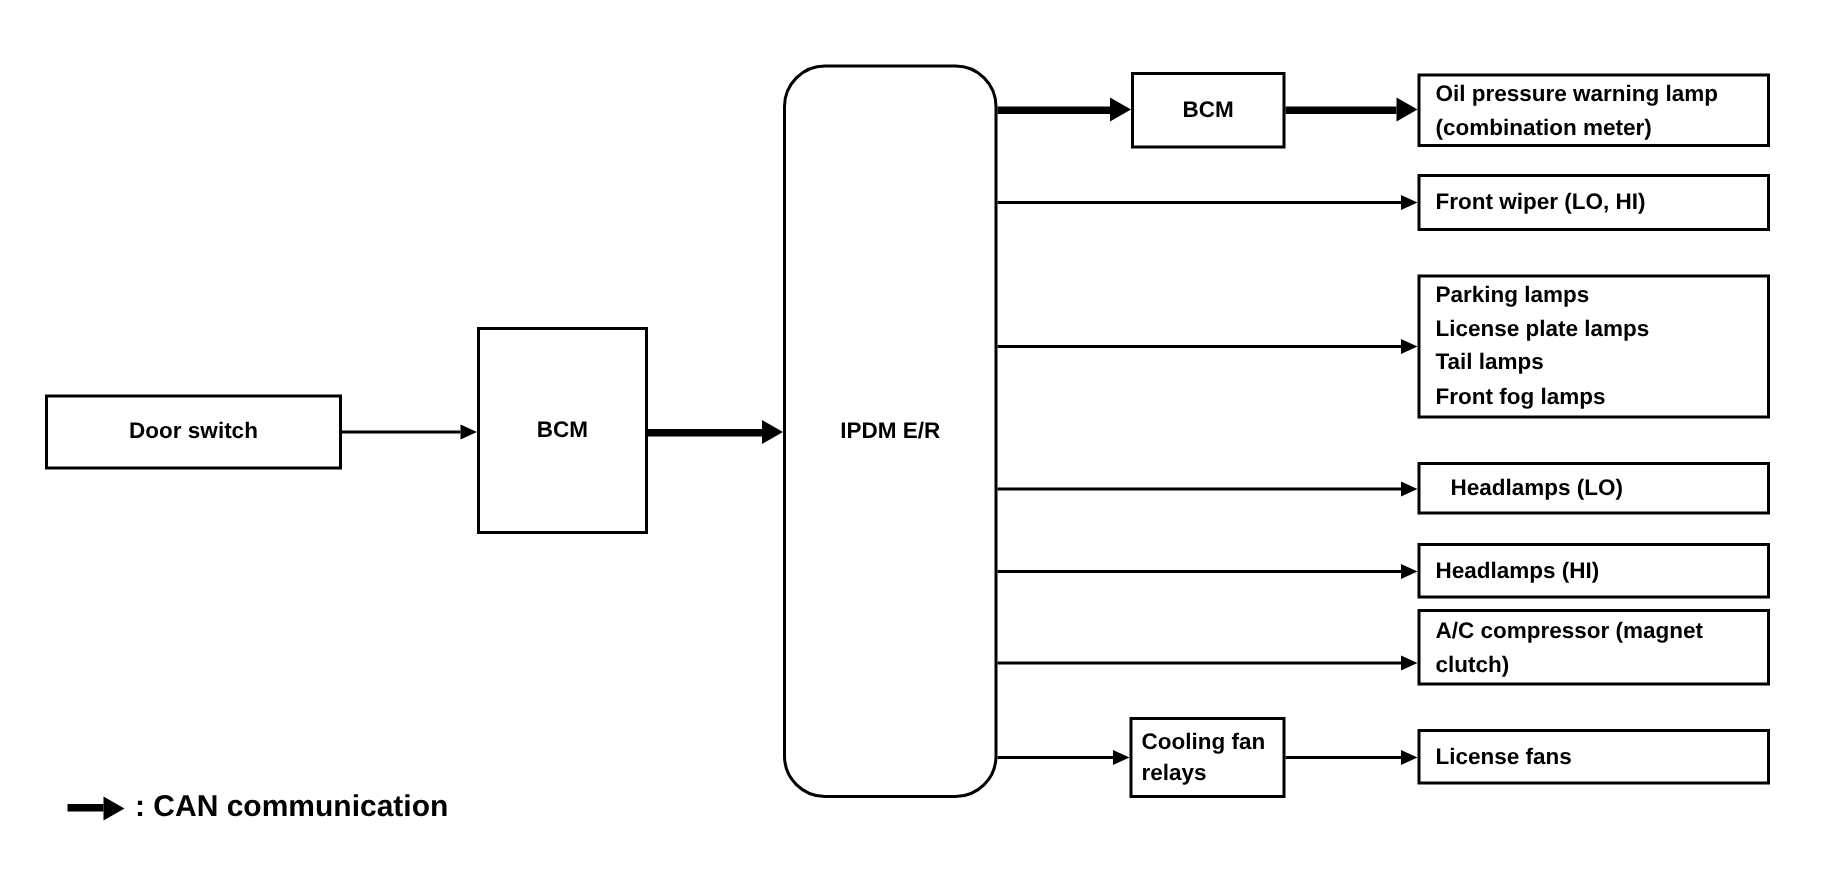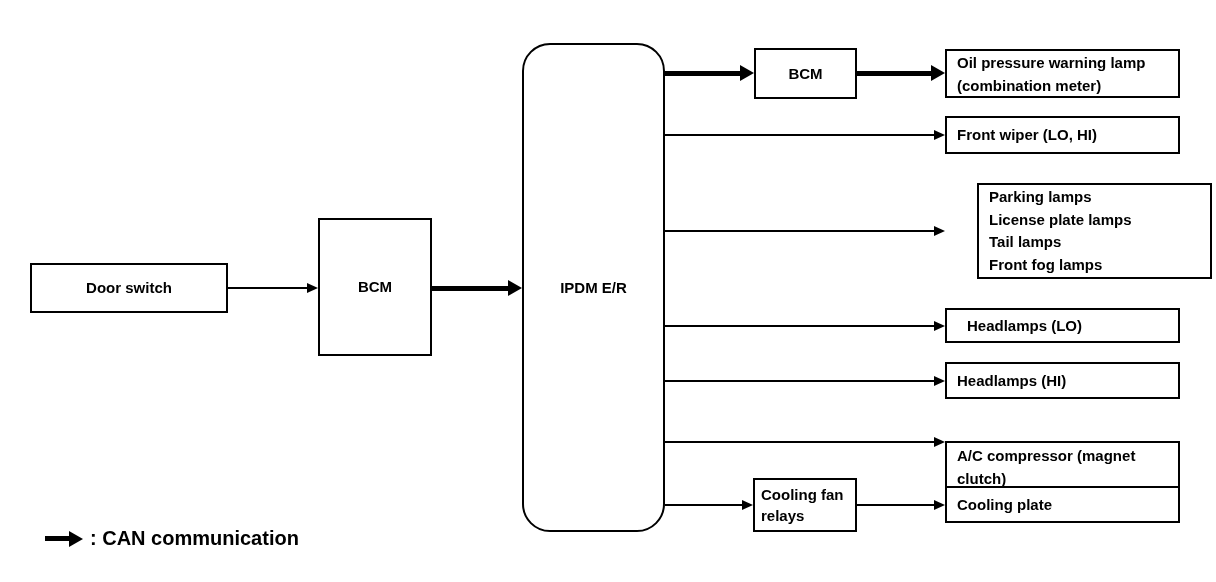--- a/index.html
+++ b/index.html
@@ -33,24 +33,24 @@
   
   #door-switch { left: 30px;  top: 263px; width: 198px; height: 50px; }
   #bcm-left    { left: 318px; top: 218px; width: 114px; height: 138px; }
   #ipdm        { left: 522px; top: 43px;  width: 143px; height: 489px; border-radius: 28px; }
   #bcm-top     { left: 754px; top: 48px;  width: 103px; height: 51px; }
   #relays      { left: 753px; top: 478px; width: 104px; height: 54px; line-height: 21px; }
   
   .out { left: 945px; width: 235px; }
   #out-oil       { top: 49px;  height: 49px; line-height: 23px; }
   #out-wiper     { top: 116px; height: 38px; }
-  #out-extlamps  { top: 183px; height: 96px; line-height: 22.5px; margin-left: 32px; }
+  #out-extlamps  { top: 183px; height: 96px; line-height: 22.5px; }
   #out-head-lo   { top: 308px; height: 35px; padding-left: 20px; }
   #out-head-hi   { top: 362px; height: 37px; }
-  #out-ac        { top: 441px; height: 51px; line-height: 23px; }
+  #out-ac        { top: 406px; height: 51px; line-height: 23px; }
   #out-fans      { top: 486px; height: 37px; }
   
   .arrow {
     position: absolute;
     height: 16px;
     display: flex;
     align-items: center;
   }
   .arrow .shaft { flex: 1 1 auto; background: #000000; }
   .arrow.thin .shaft  { height: 2px; }
@@ -150,21 +150,21 @@
 
   <div class="box out leftpad" id="out-head-hi">
     <span>Headlamps (HI)</span>
   </div>
 
   <div class="box out leftpad" id="out-ac">
     <span>A/C compressor (magnet clutch)</span>
   </div>
 
   <div class="box out leftpad" id="out-fans">
-    <span>Cooling plate</span>
+    <span>License fans</span>
   </div>
 
   <div class="arrow thin" id="a-door-bcm">
     <div class="shaft"></div>
     <div class="head"></div>
   </div>
   <div class="arrow thick" id="a-bcm-ipdm">
     <div class="shaft"></div>
     <div class="head"></div>
   </div>

